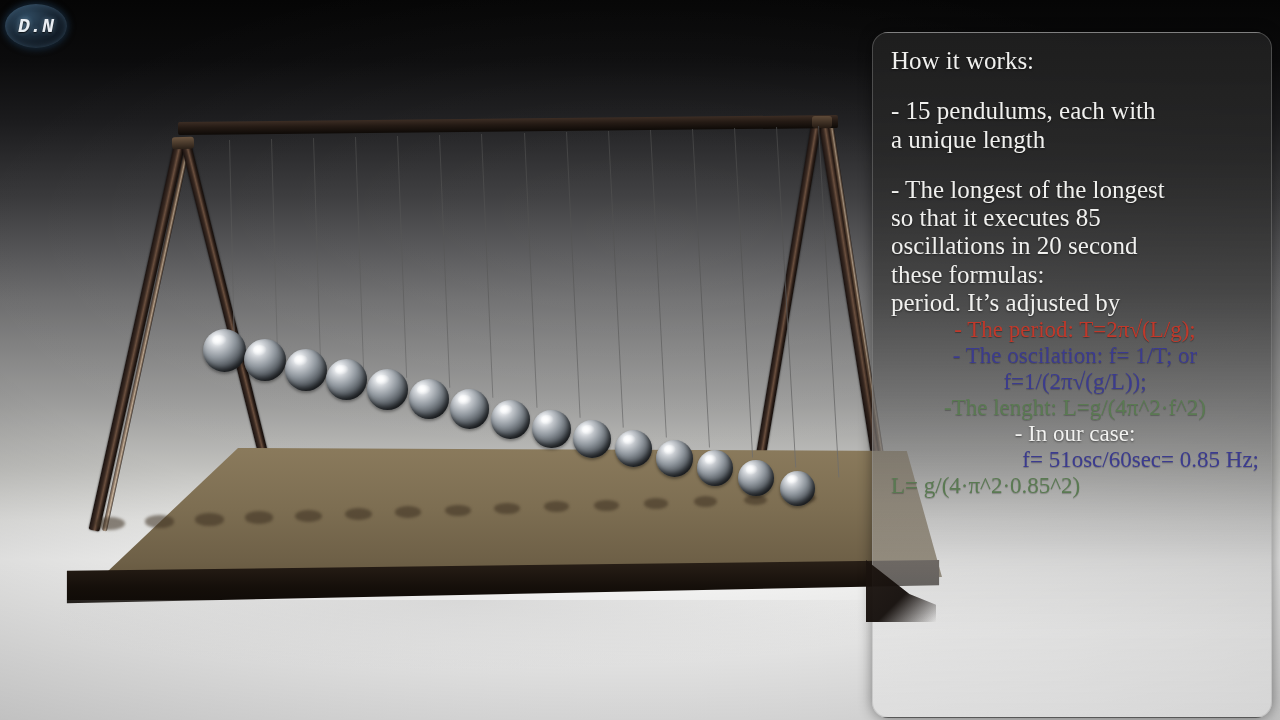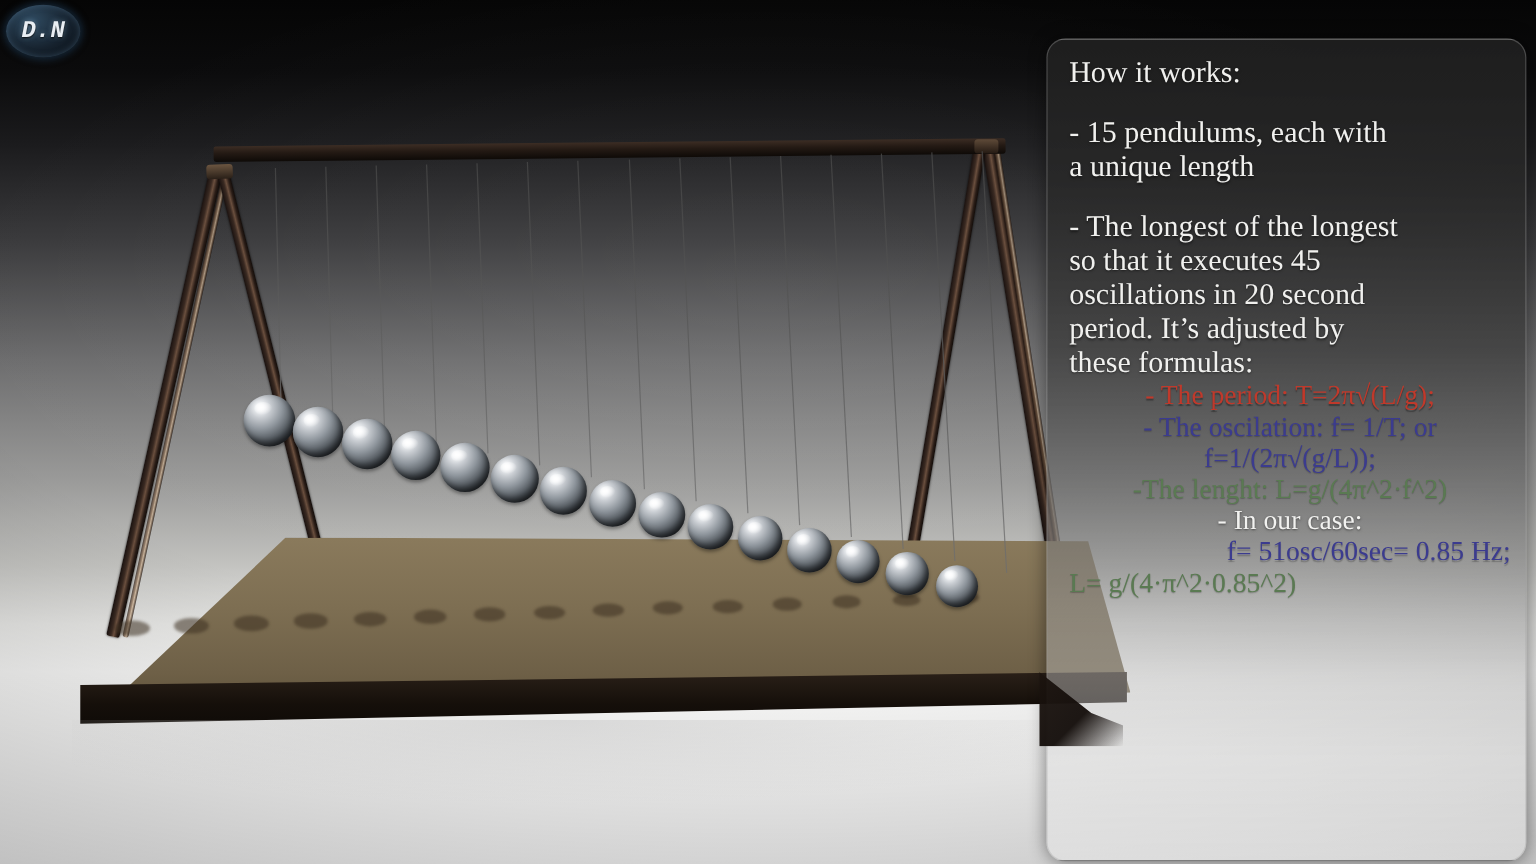--- a/index.html
+++ b/index.html
@@ -267,24 +267,24 @@
     <span id="logo-text">D.N</span>
   </div>
 
   <div id="panel">
     <div class="pline">How it works:</div>
     <div class="pgap"></div>
     <div class="pline">- 15 pendulums, each with</div>
     <div class="pline">a unique length</div>
     <div class="pgap"></div>
     <div class="pline">- The longest of the longest</div>
-    <div class="pline">so that it executes 45</div>
+    <div class="pline">so that it executes 85</div>
     <div class="pline">oscillations in 20 second</div>
+    <div class="pline">these formulas:</div>
     <div class="pline">period. It’s adjusted by</div>
-    <div class="pline">these formulas:</div>
 
     <div class="pline c-red ctr fz-sm">- The period: T=2π√(L/g);</div>
     <div class="pline c-blue ctr fz-sm">- The oscilation: f= 1/T; or</div>
     <div class="pline c-blue ctr fz-sm">f=1/(2π√(g/L));</div>
     <div class="pline c-green ctr fz-sm">-The lenght: L=g/(4π^2·f^2)</div>
 
     <div class="pline c-white ctr fz-sm">- In our case:</div>
     <div class="pline c-blue fz-sm">f= 51osc/60sec= 0.85 Hz;</div>
     <div class="pline c-green fz-sm">L= g/(4·π^2·0.85^2)</div>
   </div>

